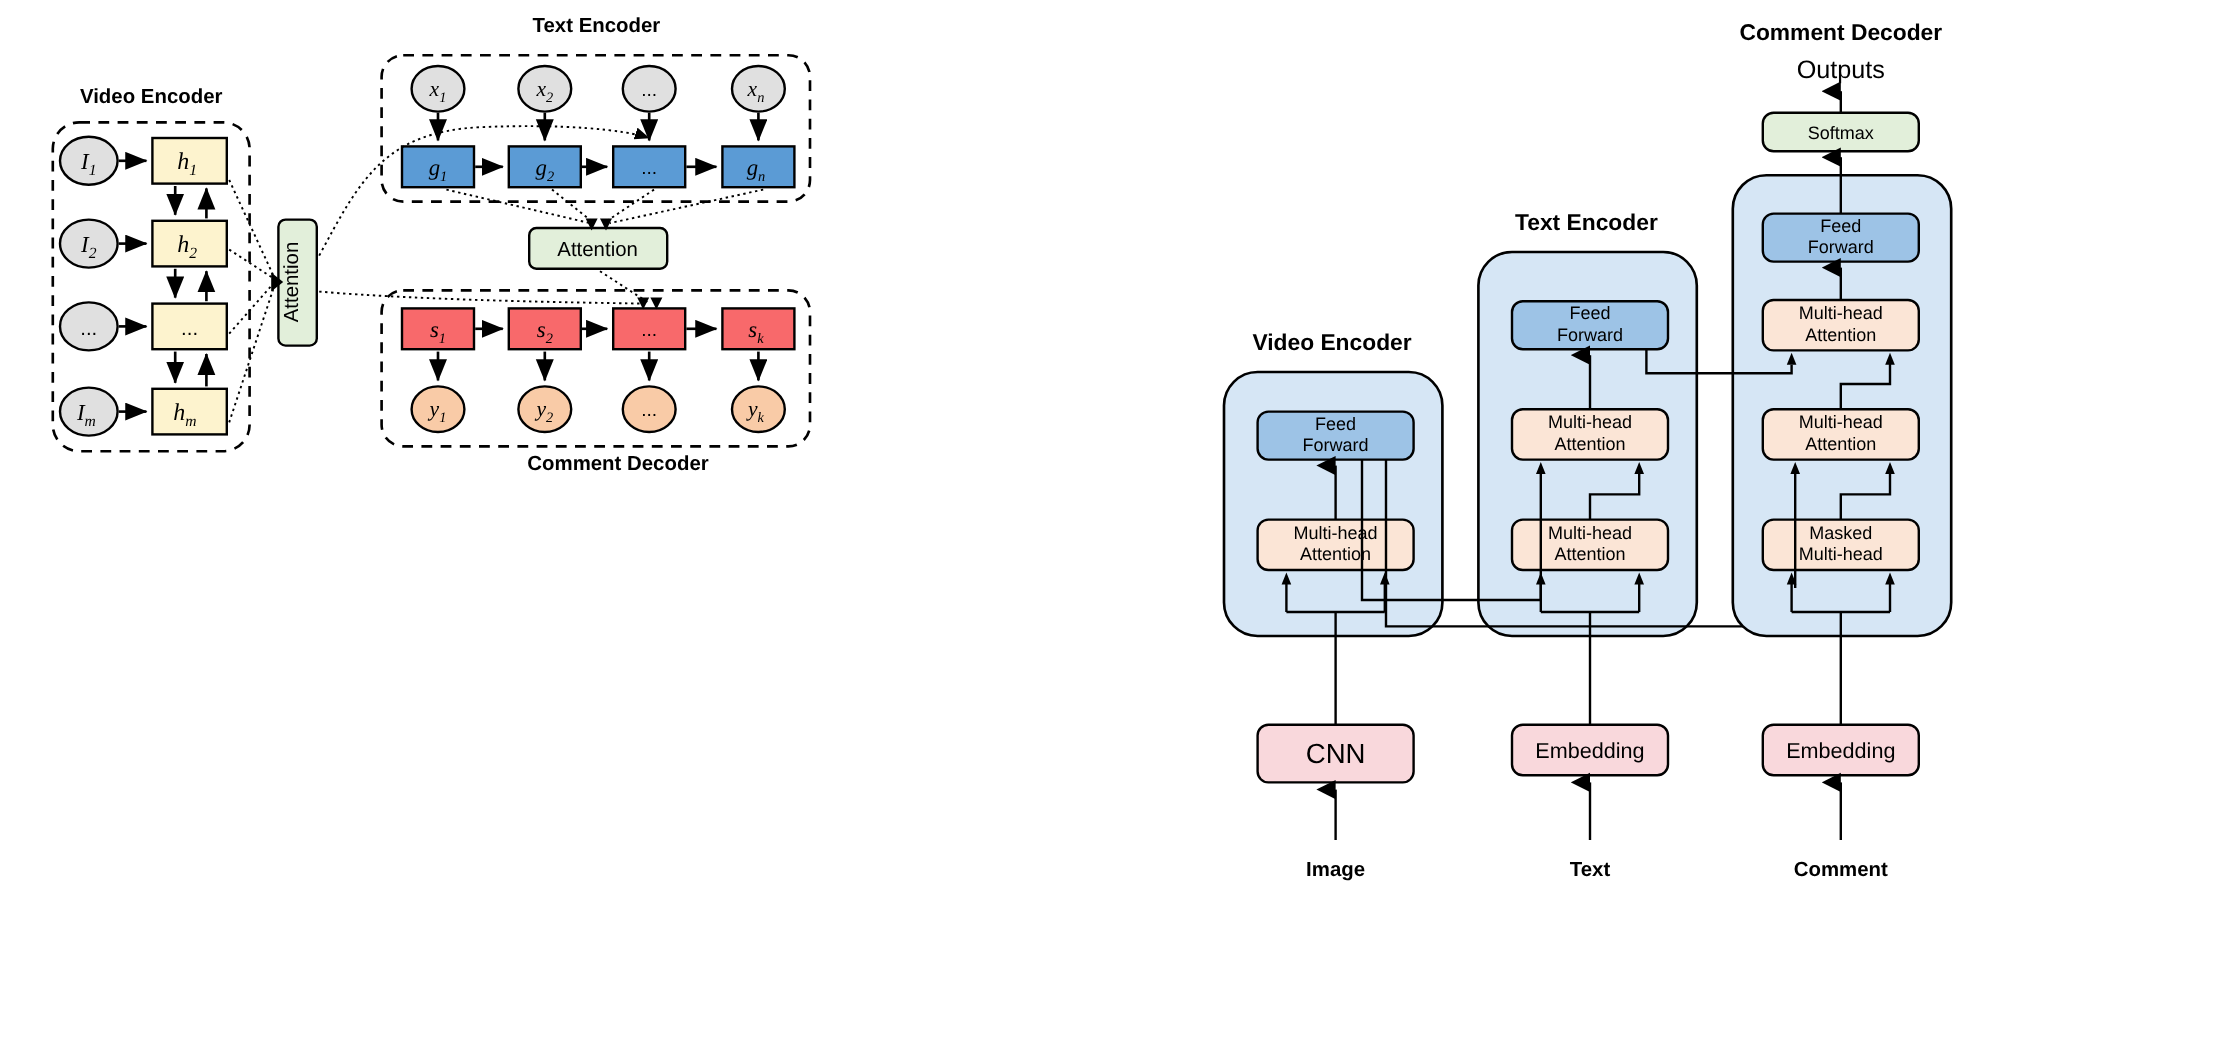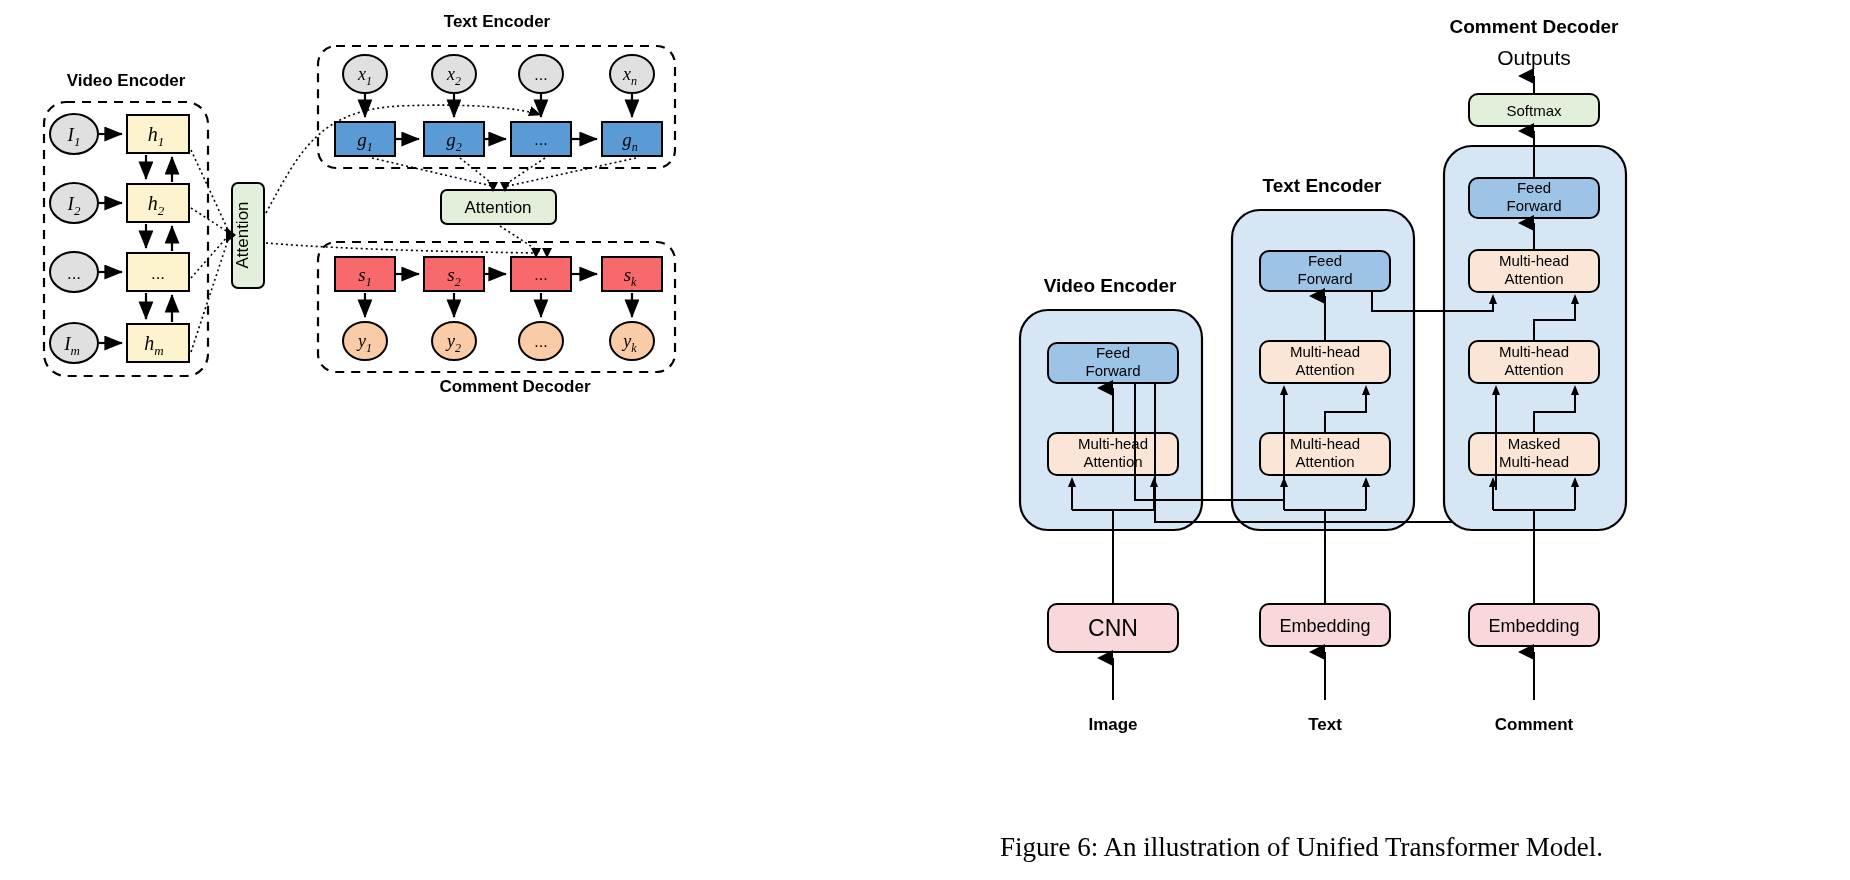--- a/index.html
+++ b/index.html
@@ -335,15 +335,14 @@
     <polygon points="691,487 699,487 695,477" fill="#000"></polygon>
     <path class="thin-line" d="M654,604 L654,510"></path>
 
     <rect class="node-shape" x="589" y="604" width="130" height="42" rx="9" ry="9" fill="#f9d8dc"></rect>
     <text class="lbl-reg" x="654" y="632" font-size="18" text-anchor="middle">Embedding</text>
 
     <path class="thin-line" marker-end="url(#rahU)" d="M654,700 L654,652"></path>
     <text class="lbl-bold" x="654" y="730" font-size="17" text-anchor="middle">Comment</text>
   </svg>
 
-  <div class="caption" style="left:1000px; top:832px;">Figure 6: An illustration of Unified Transformer Model.</div>
 
 </div>
 
 </body></html>

